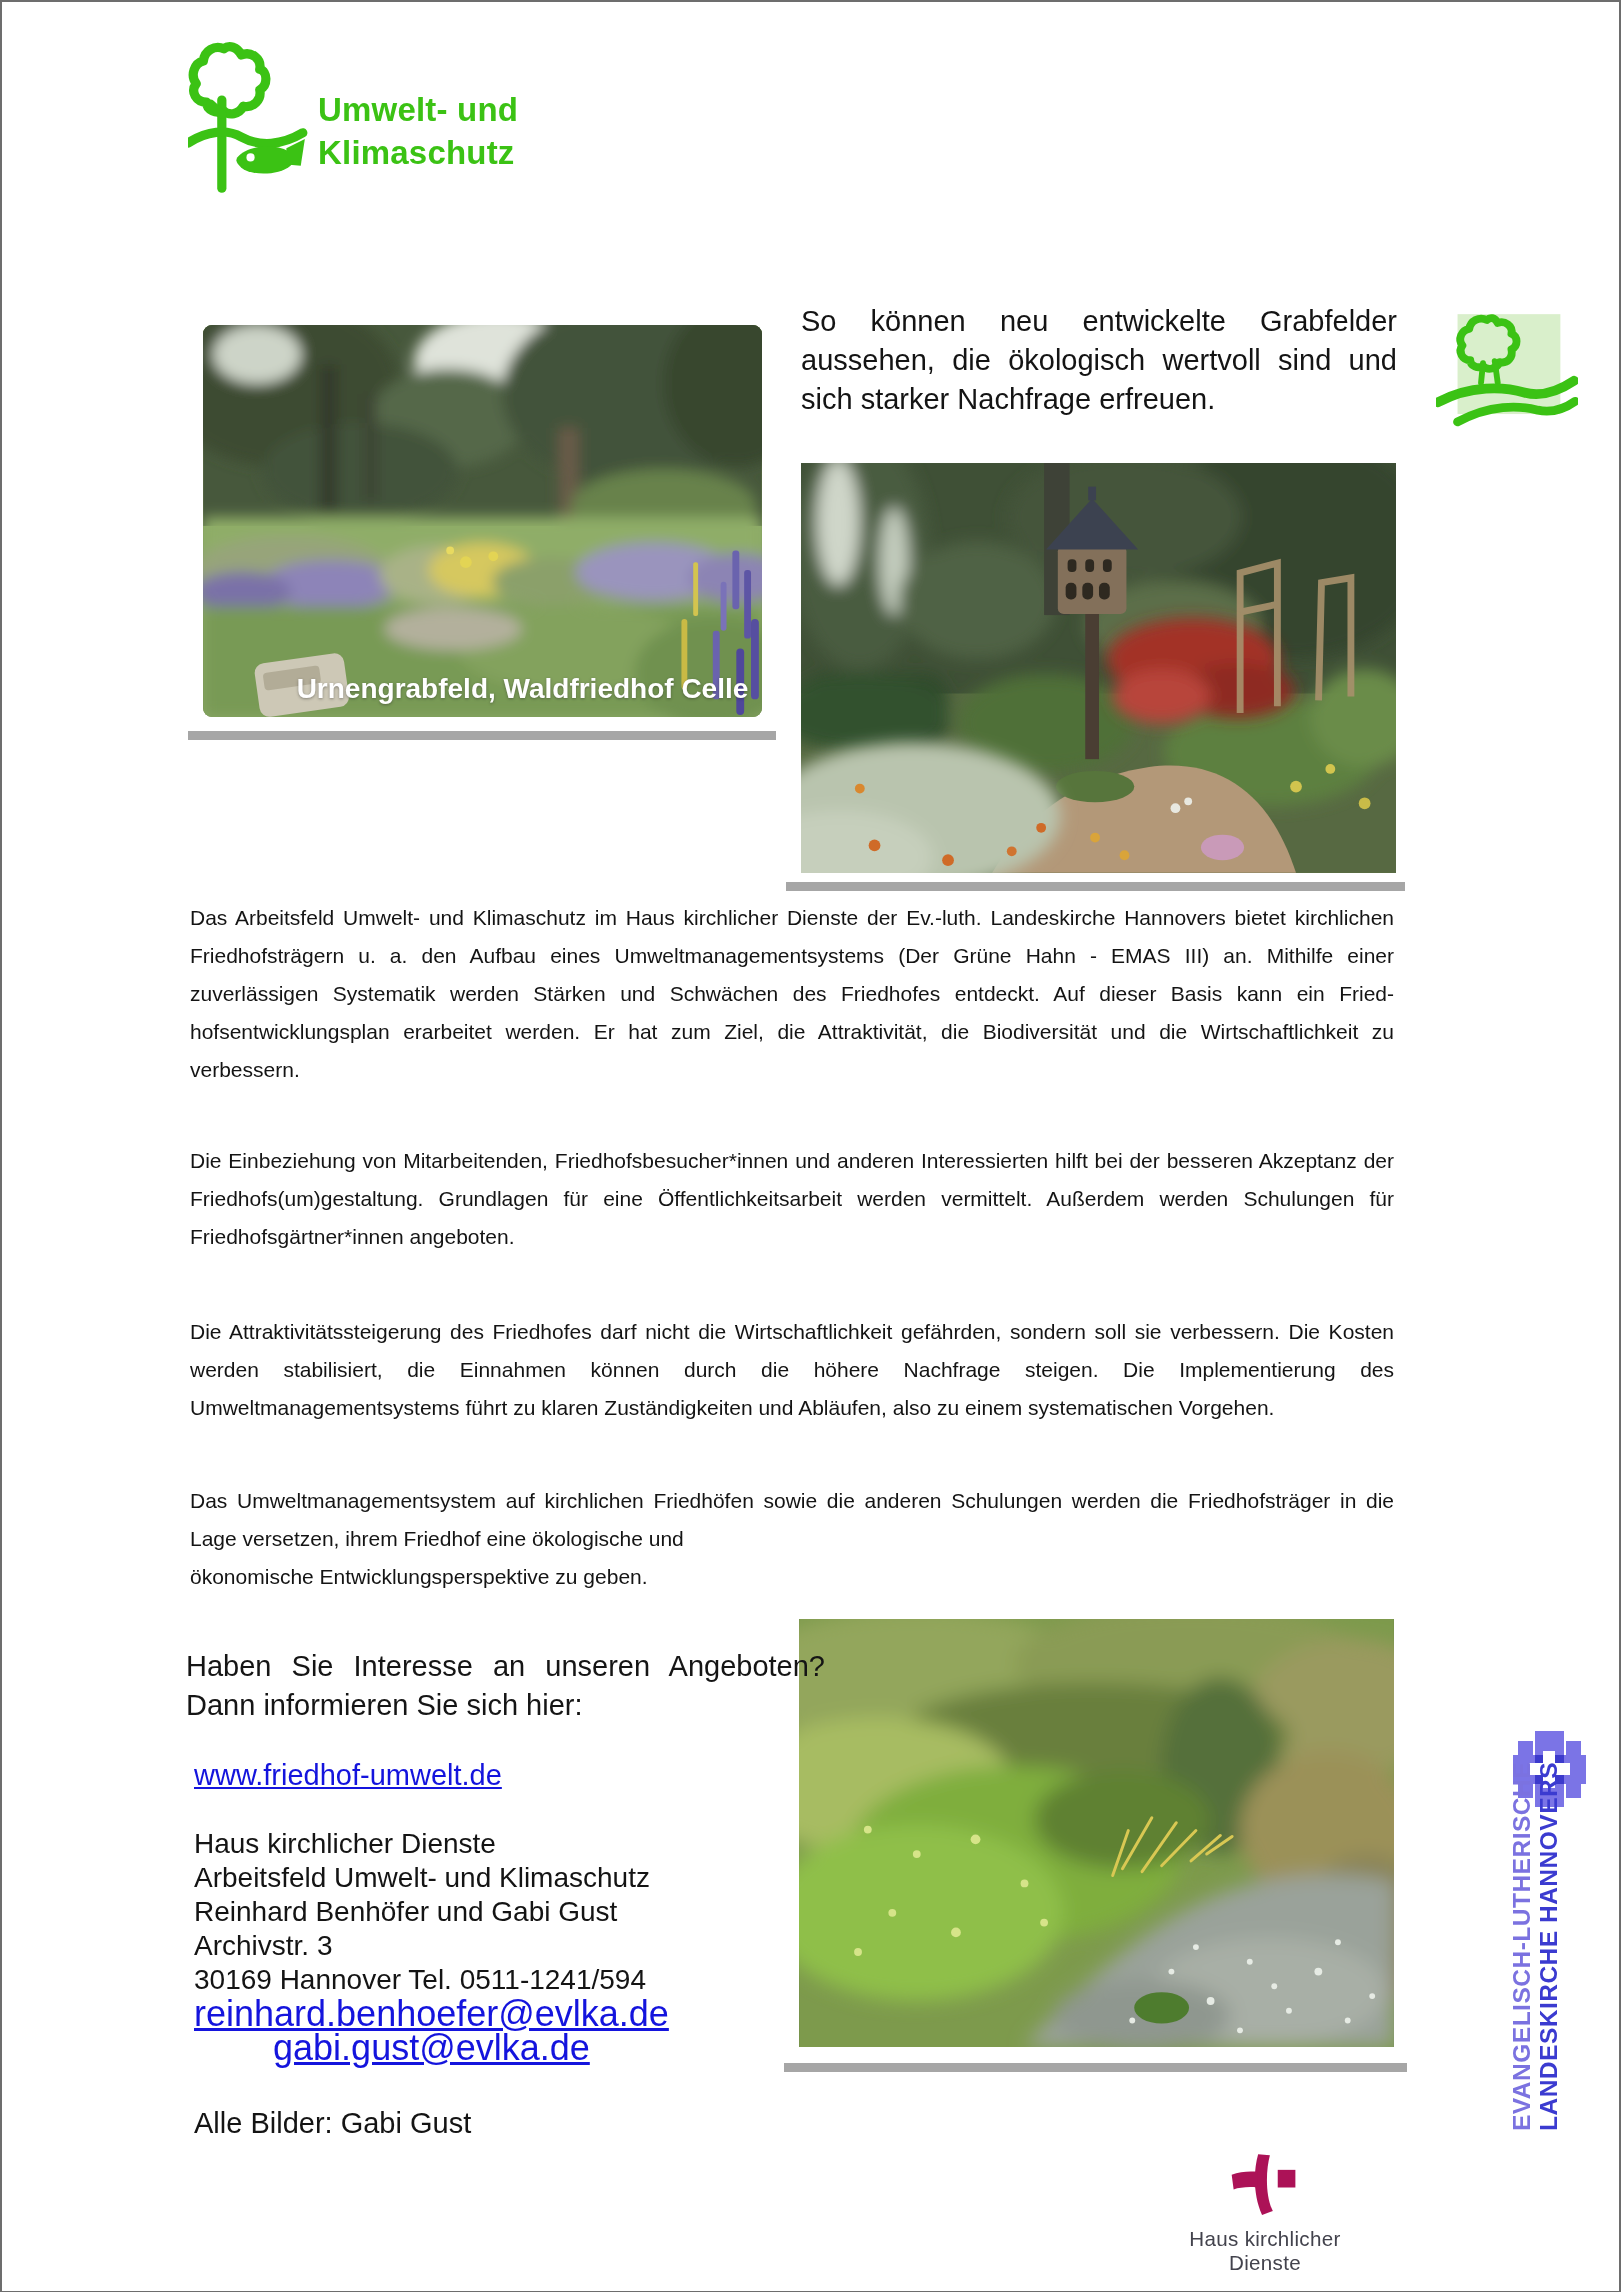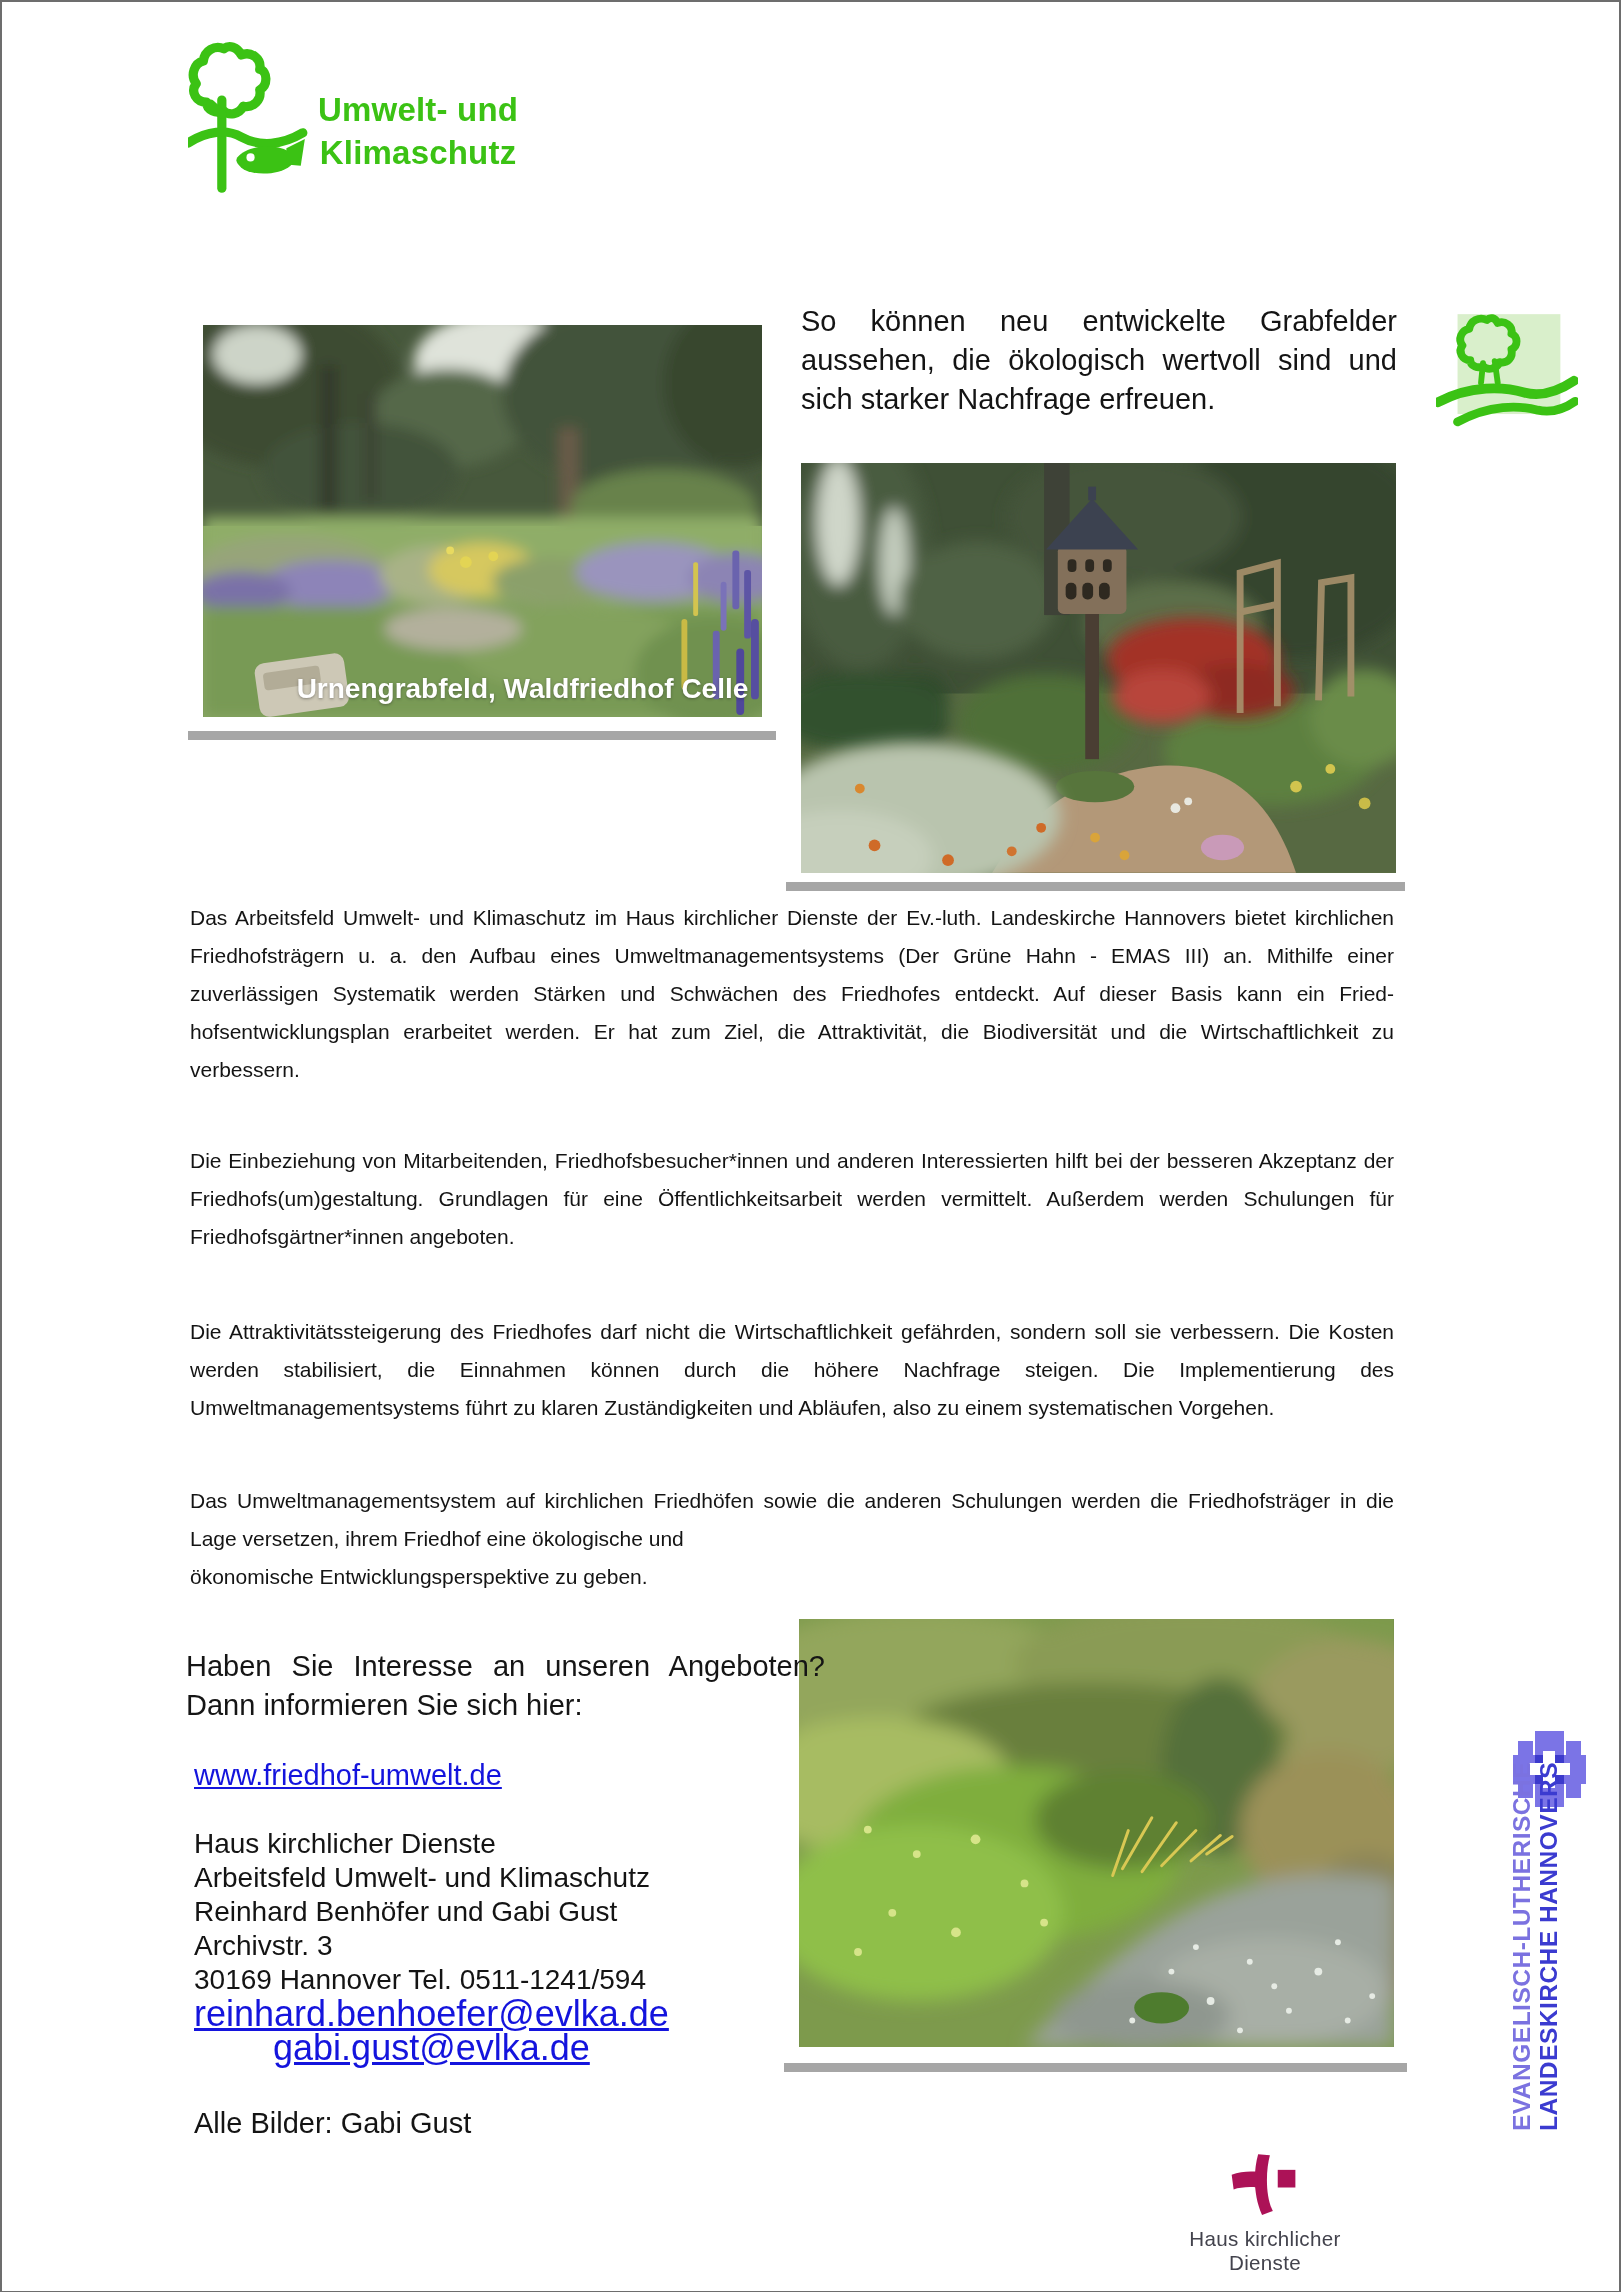--- a/index.html
+++ b/index.html
@@ -1,21 +1,21 @@
 <!DOCTYPE html>
 <html><head>
 <meta charset="utf-8">
 <style>
   html,body{margin:0;padding:0;background:#ffffff;}
   .page{
     position:relative; width:1621px; height:2293px; box-sizing:border-box;
     background:#ffffff; border:2.9px solid #6d6d6d; overflow:hidden;
     font-family:"Liberation Sans", sans-serif; color:#151515;
   }
-  .abs{position:absolute;text-align:center;}
+  .abs{position:absolute;}
   .green{color:#3bc214;}
   .logo-text{font-size:33px; font-weight:bold; line-height:43px; letter-spacing:0.2px;}
   .photo{position:absolute; overflow:hidden; background:#6b8048;}
   .photo svg{display:block;}
   .caption{
     position:absolute; right:13.7px; bottom:9.8px; text-align:right;
     color:#ffffff; font-weight:bold; font-size:28px; line-height:36px;
     white-space:pre-line; text-shadow:0 1px 2.9px rgba(40,40,40,.45);
   }
   .bar{position:absolute; height:8.8px; background:#a6a6a6;}
@@ -80,21 +80,21 @@
       <g fill="none" stroke="#3bc214" stroke-linecap="round" stroke-linejoin="round">
         <path stroke-width="8" d="M52,12 C44,8 35,13 34,21 C26,22 22,32 27,38 C22,44 27,53 35,53 C35,59 43,62 48,59 C53,64 62,62 65,55 C73,57 79,50 77,42 C84,39 84,28 77,26 C79,18 70,12 63,15 C60,9 55,9 52,12 Z"></path>
         <path stroke-width="6" d="M48,56 L46,76"></path>
         <path stroke-width="6" d="M60,54 L63,76"></path>
         <path stroke-width="10" d="M2,96 C35,78 70,80 90,86 C108,91 126,84 141,74"></path>
         <path stroke-width="9" d="M22,116 C55,98 85,99 104,104 C118,107 132,102 142,95"></path>
       </g>
     </svg>
   </div>
 
-  <div class="photo" style="left:201px; top:323px; width:559px; height:392px;">
+  <div class="photo" style="left:201px; top:323px; width:559px; height:392px;border-radius:9px;">
     <svg width="559" height="392" viewBox="0 0 570 400">
       <defs>
           <filter id="p1b" x="-30%" y="-30%" width="160%" height="160%">
             <feGaussianBlur stdDeviation="7"></feGaussianBlur>
           </filter>
         </defs>
       <rect width="570" height="400" fill="#8aa866"></rect>
       <rect width="570" height="205" fill="#47583c"></rect>
       <g filter="url(#p1b)">
         <ellipse cx="80" cy="60" rx="120" ry="85" fill="#3c4c33"></ellipse>

